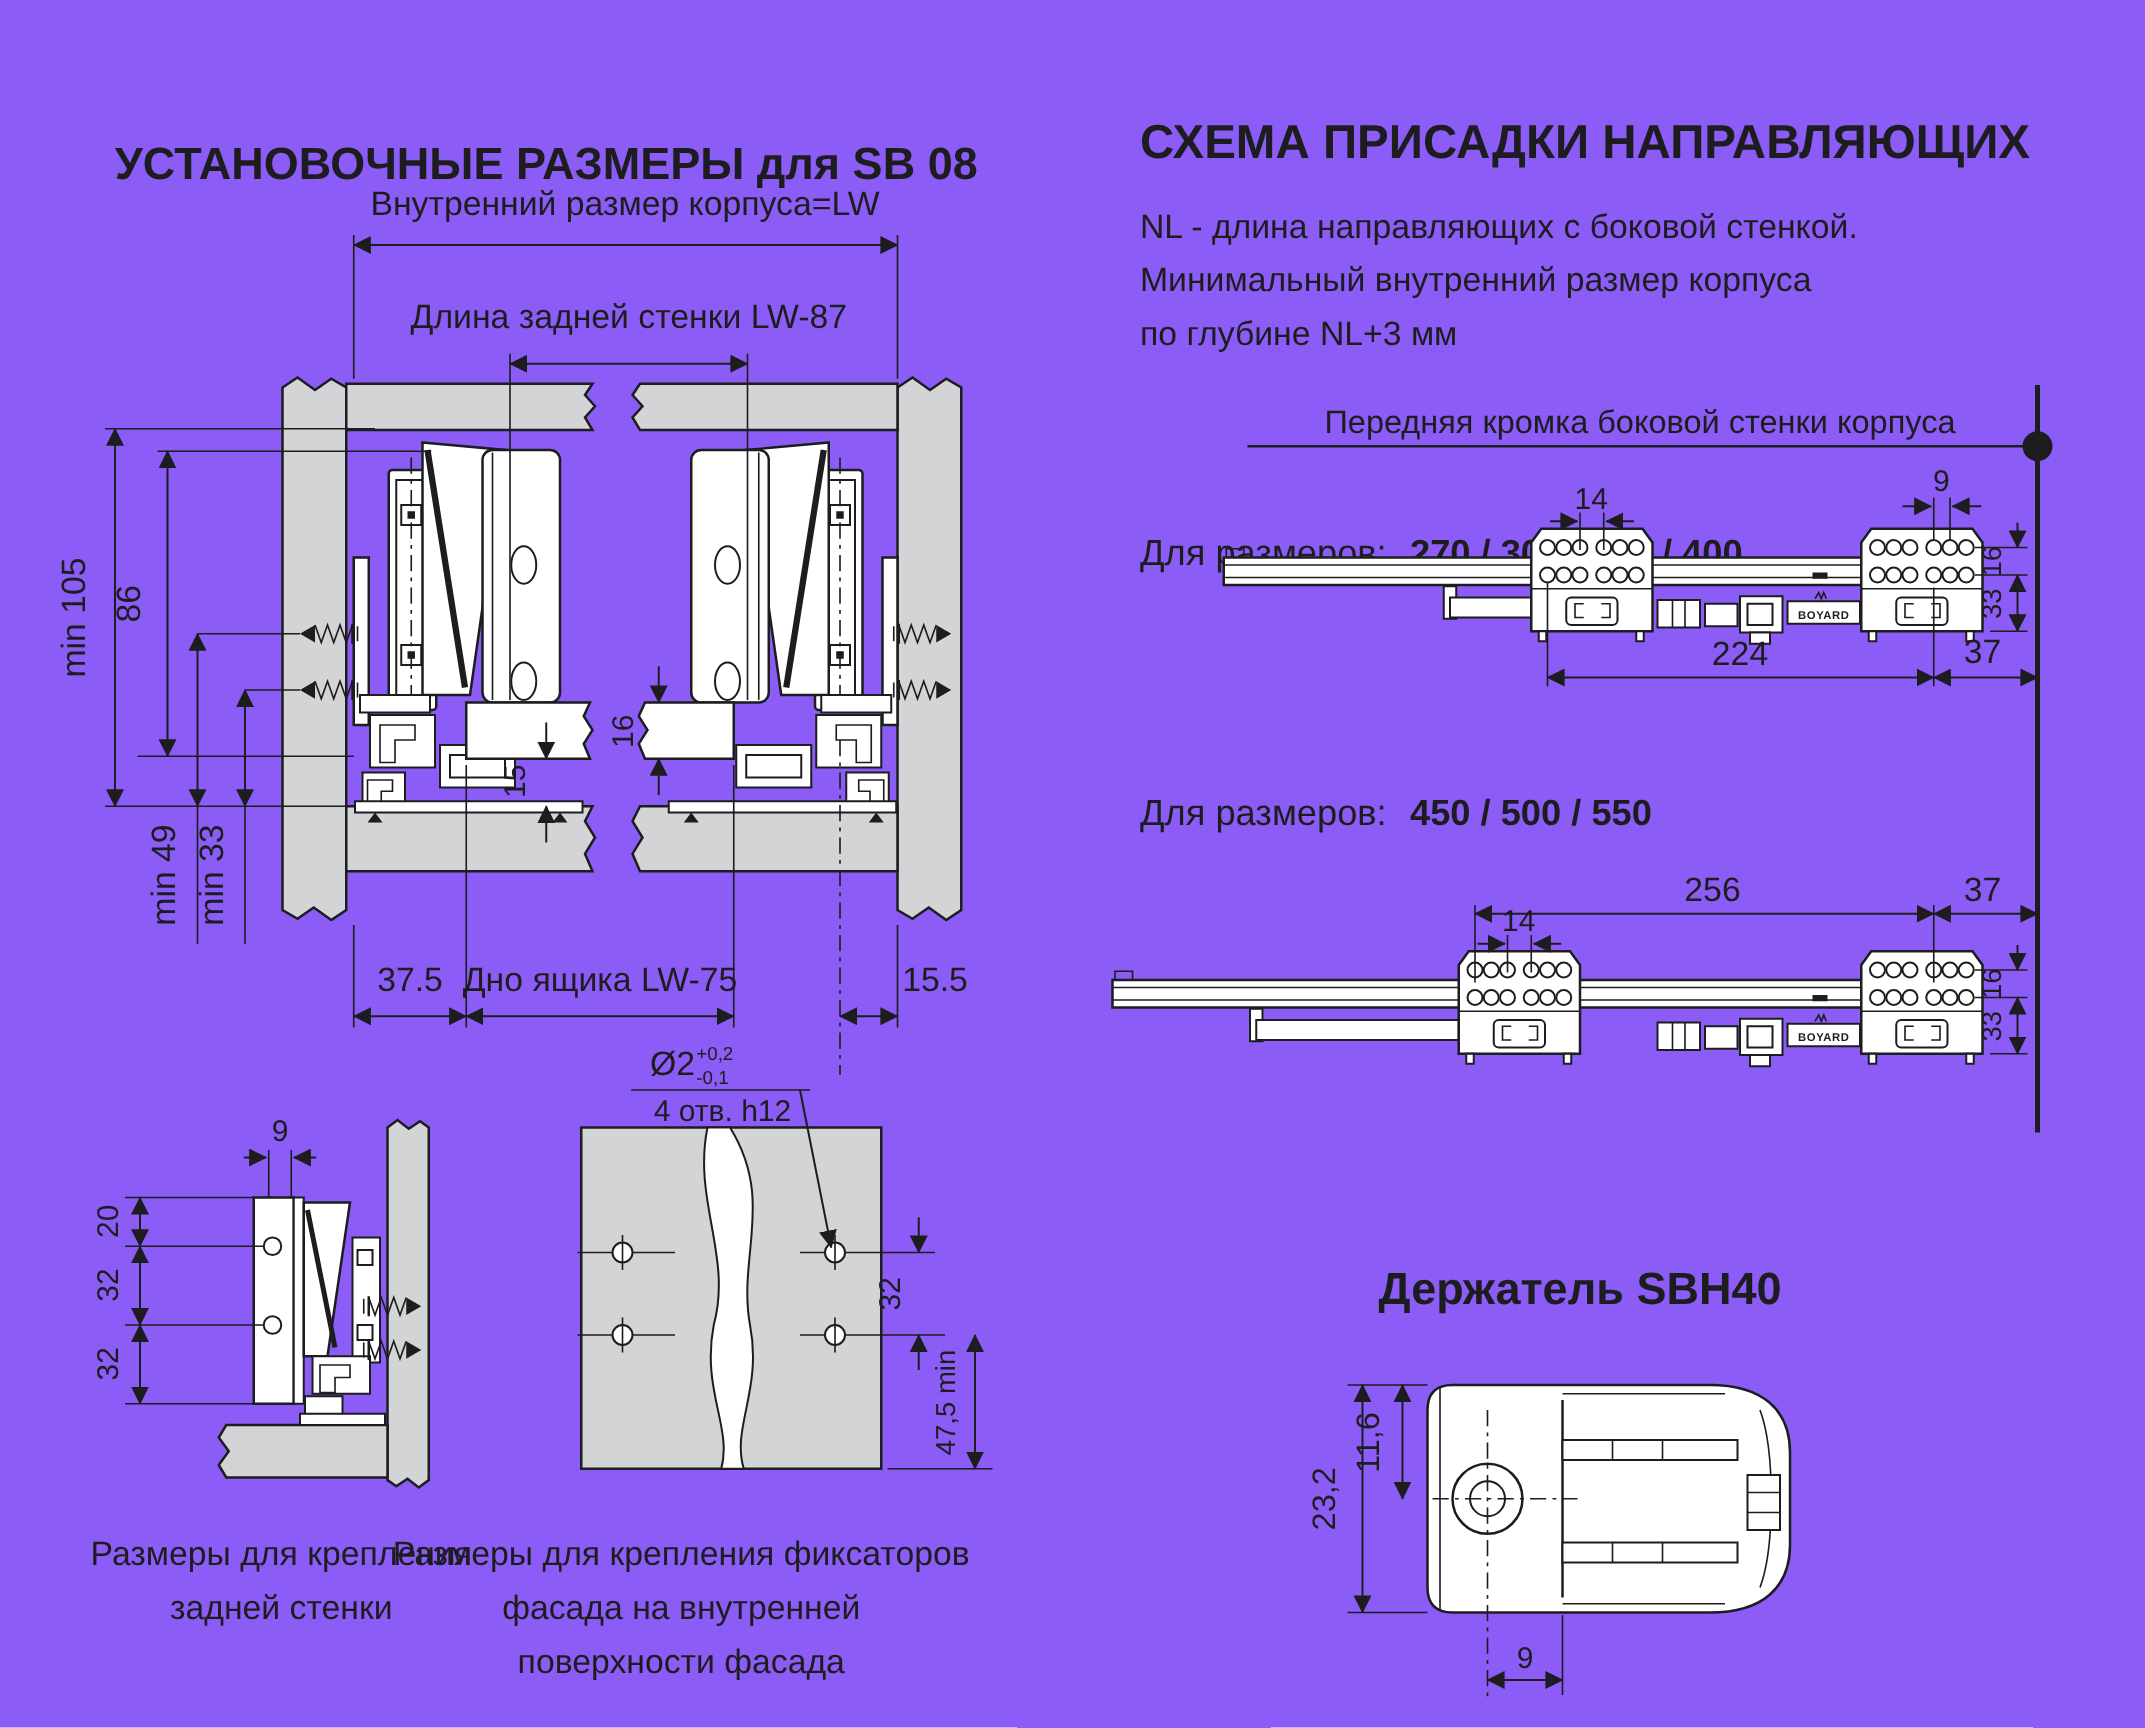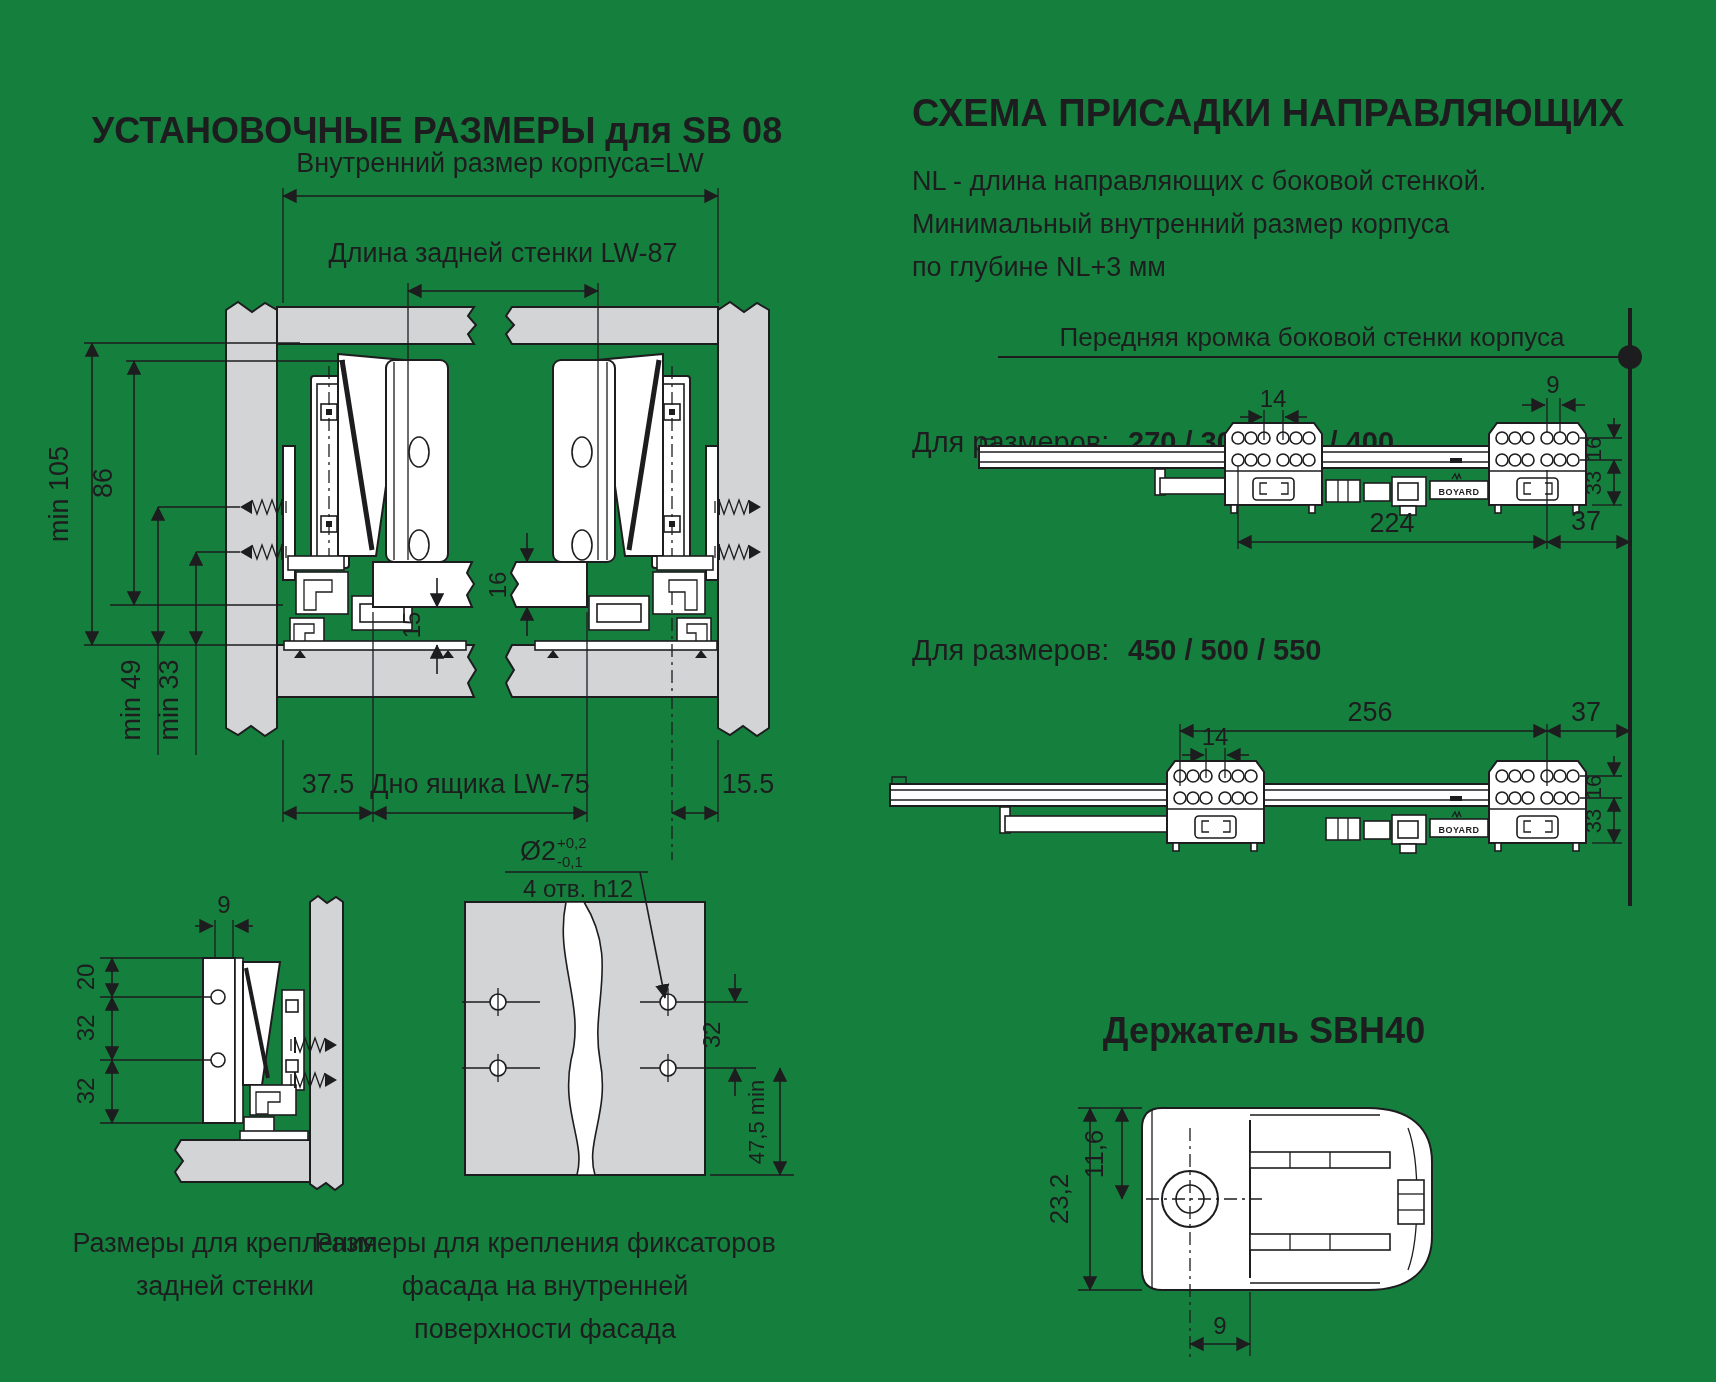--- a/index.html
+++ b/index.html
@@ -1,16 +1,16 @@
 <!DOCTYPE html>
 <html><head>
 <meta charset="utf-8">
 <style>
   html,body{margin:0;padding:0;background:#fff;}
-  .page{width:1716px;height:1382px;position:relative;background:#15803d;}
+  .page{width:1716px;height:1382px;position:relative;background:#8b5cf6;}
   .tx{font-family:"Liberation Sans",sans-serif;fill:#1d1d1f;}
   .b{font-weight:bold;}
   .s38{font-size:38px}.s36{font-size:36px}.s29{font-size:29px}.s27{font-size:27px}
   .s26{font-size:26px}.s24{font-size:24px}.s22{font-size:22px}.s15{font-size:15px}.s9{font-size:9px;letter-spacing:.5px}
   .ln{stroke:#1d1d1f;stroke-width:2;fill:none}
   .thin{stroke:#1d1d1f;stroke-width:1.3;fill:none}
   .dim{stroke:#1d1d1f;stroke-width:1.6;fill:none}
   .dd{stroke-dasharray:13 5 3 5}
   .gray{fill:#d2d4d6;stroke:#1d1d1f;stroke-width:2}
   .wh{fill:#ffffff;stroke:#1d1d1f;stroke-width:2}

